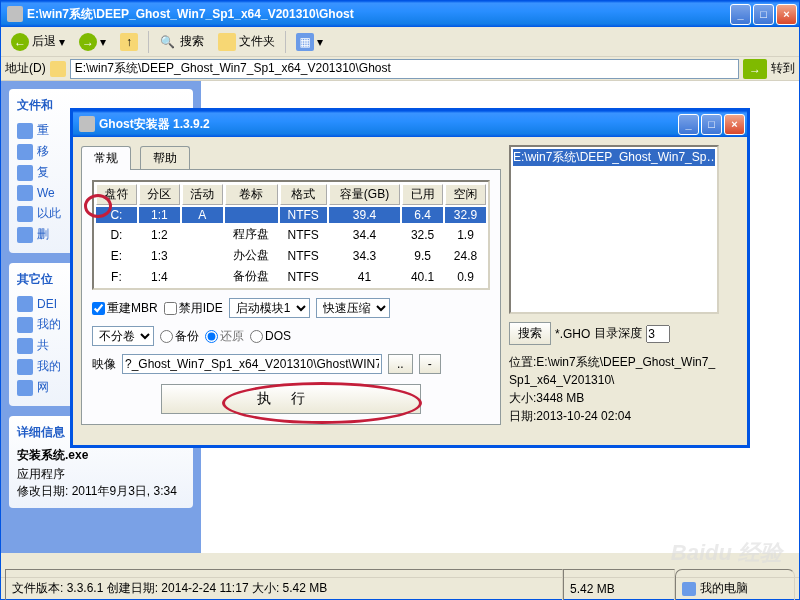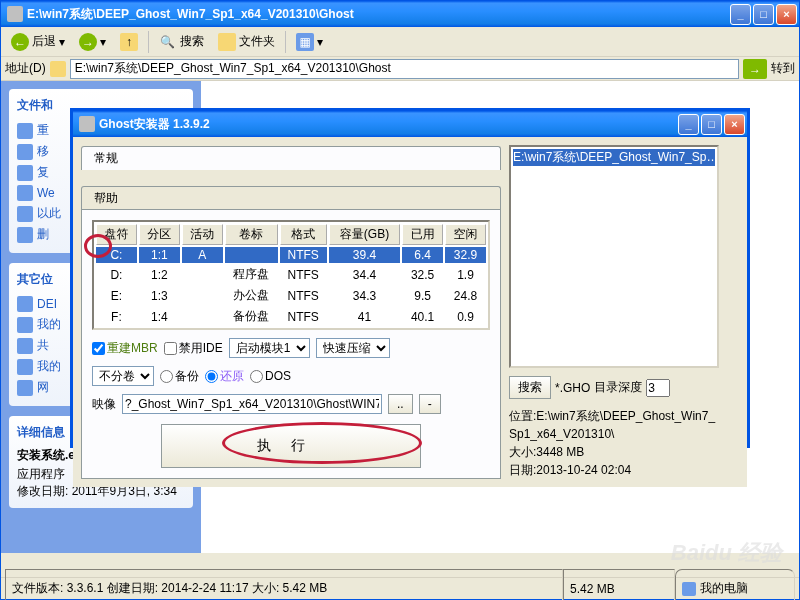--- a/index.html
+++ b/index.html
@@ -29,33 +29,33 @@
 .details { font-size: 11px; }
 .details .dt { font-weight: bold; margin-bottom: 2px; }
 .content { flex: 1; background: white; }
 .statusbar { position: absolute; bottom: 0; left: 0; right: 0; height: 22px; background: #ece9d8; border-top: 1px solid #d6d2c2; display: flex; align-items: center; padding: 0 4px; }
 .statusbar .cell { border: 1px inset #d6d2c2; padding: 19px 6px; height: 18px; display: flex; align-items: center; }
 
 
 .ghost { border: 3px solid #0054e3; }
 .ghost-body { background: #ece9d8; padding: 8px; display: flex; gap: 8px; }
 .tabs { position: relative; }
-.tab-hdrs { display: flex; gap: 16px; position:relative; top:1px;flex-direction:column; }
+.tab-hdrs { display: flex; gap: 9px; position:relative; top:1px; }
 .tab-hdr { border: 1px solid #919b9c; border-bottom: none; padding: 3px 12px; background: #ece9d8; cursor: pointer; border-radius: 3px 3px 0 0; }
 .tab-hdr.active { background: #fcfcfe; position: relative; z-index: 2; }
 .tab-panel { border: 1px solid #919b9c; background: #fcfcfe; padding: 10px; width: 420px; }
 .parttable { border: 2px inset #d6d2c2; background: white; width: 100%; }
 .parttable th, .parttable td { text-align: center; padding: 1px 4px; font-weight: normal; }
 .parttable th { background: #ece9d8; border: 1px outset #fff; }
 .parttable tr.selected td { background: #316ac5; color: white; }
 .circle-red { position: absolute; border: 3px solid #c41e3a; border-radius: 50%; pointer-events: none; }
 .ctrls { display: flex; align-items: center; gap: 6px; margin-top: 8px; flex-wrap: wrap; }
 .ctrls label { display: flex; align-items: center; gap: 2px; }
 .ctrls select, .ctrls input[type=text] { border: 1px solid #7f9db9; height: 20px; padding: 0 2px; background: white; }
-.exec-btn { width: 260px; height: 44px; margin: 10px auto 0; display: flex; align-items: center; justify-content: center; border: 1px solid #919b9c; background: linear-gradient(to bottom,#fff,#ece9d8); letter-spacing: 20px; cursor: pointer; font-size:14px; }
+.exec-btn { width: 260px; height: 30px; margin: 10px auto 0; display: flex; align-items: center; justify-content: center; border: 1px solid #919b9c; background: linear-gradient(to bottom,#fff,#ece9d8); letter-spacing: 20px; cursor: pointer; font-size:14px; }
 .ellipse-red { position: absolute; border: 3px solid #c41e3a; border-radius: 50%; pointer-events: none; }
 .rightcol { width: 210px; display: flex; flex-direction: column; gap: 8px; }
 .rightcol .listbox { border: 2px inset #d6d2c2; background: white; flex: 1; padding: 2px; min-height:150px; overflow:hidden; white-space:nowrap; }
 .rightcol .searchrow { display: flex; align-items: center; gap: 4px; }
 .rightcol .info { line-height: 1.5; word-break: break-all; }
 .smallbtn { border: 1px solid #919b9c; background: linear-gradient(to bottom,#fff,#ece9d8); padding: 2px 8px; cursor: pointer; }
 .watermark { position:absolute; right:18px; bottom:32px; color: rgba(220,220,220,0.6); font-size: 22px; font-weight: bold; font-style: italic; pointer-events:none; }
 </style>
 </head>
 <body>
@@ -247,38 +247,38 @@
                 <td>40.1</td>
                 <td>0.9</td>
               </tr>
             </tbody>
         </table>
         <div class="circle-red" style="left:2px; top:24px; width:28px; height:24px;"></div>
 
         <div class="ctrls">
           <label>
               <input type="checkbox" checked="" style=""> 
-              <span style="color:#4d7c0f">重建MBR</span>
+              <span style="color:#000000">重建MBR</span>
             </label>
           <label>
               <input type="checkbox" style=""> 
               <span>禁用IDE</span>
             </label>
           <select><option>启动模块1</option></select>
           <select><option>快速压缩</option></select>
         </div>
         <div class="ctrls">
           <select><option>不分卷</option></select>
           <label>
               <input type="radio" name="mode" style=""> 
               <span>备份</span>
             </label>
           <label>
               <input type="radio" name="mode" checked="" style=""> 
-              <span style="color:#8b5cf6">还原</span>
+              <span style="color:#737373">还原</span>
             </label>
           <label>
               <input type="radio" name="mode" style=""> 
               <span>DOS</span>
             </label>
         </div>
         <div class="ctrls">
           <span>映像</span>
           <input type="text" style="width: 260px;" value="?_Ghost_Win7_Sp1_x64_V201310\Ghost\WIN7SP1.GHO">
           <button class="smallbtn">..</button>

